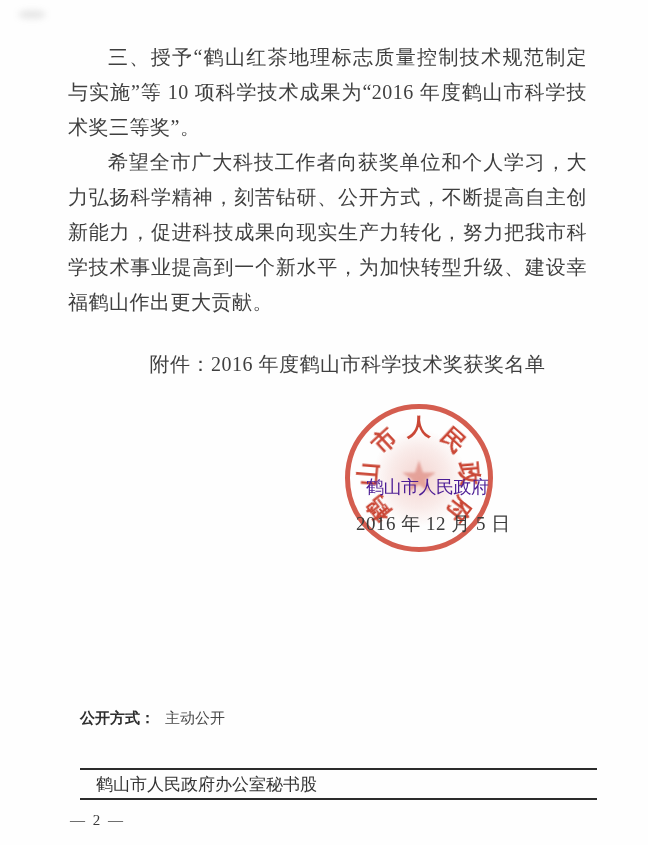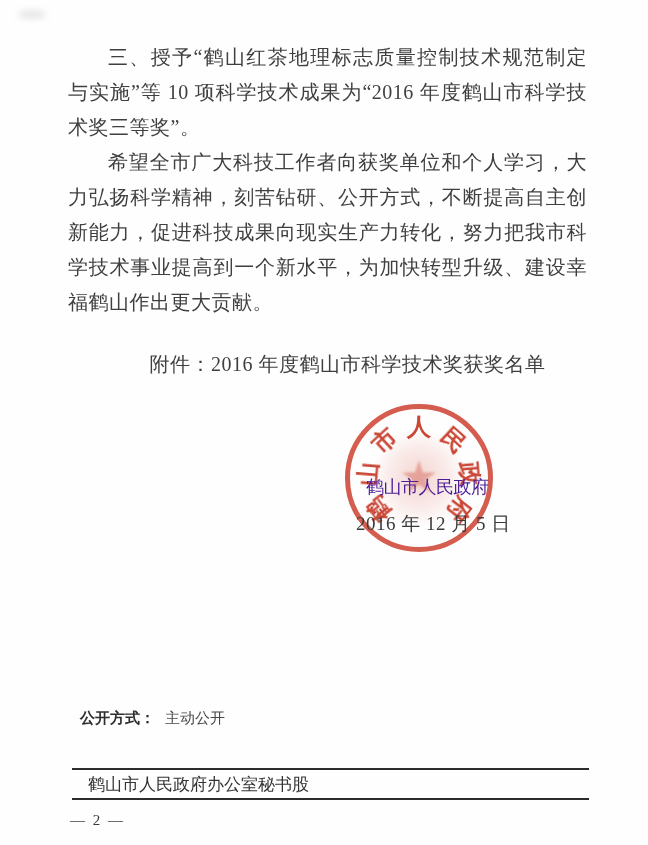--- a/index.html
+++ b/index.html
@@ -112,21 +112,21 @@
     font-weight: bold;
     color: #2e2e2e;
   }
   .disclosure-value {
     margin-left: 10px;
     color: #474747;
   }
   
   .footer {
     position: absolute;
-    left: 72px; top: 768px;
+    left: 80px; top: 768px;
     width: 517px;
     box-sizing: border-box;
     border-top: 2px solid #2c2c2c;
     border-bottom: 2px solid #2c2c2c;
     height: 32px;
     display: flex;
     justify-content: space-between;
     align-items: center;
     padding: 0 16px 0 16px;
     font-size: 17px;

